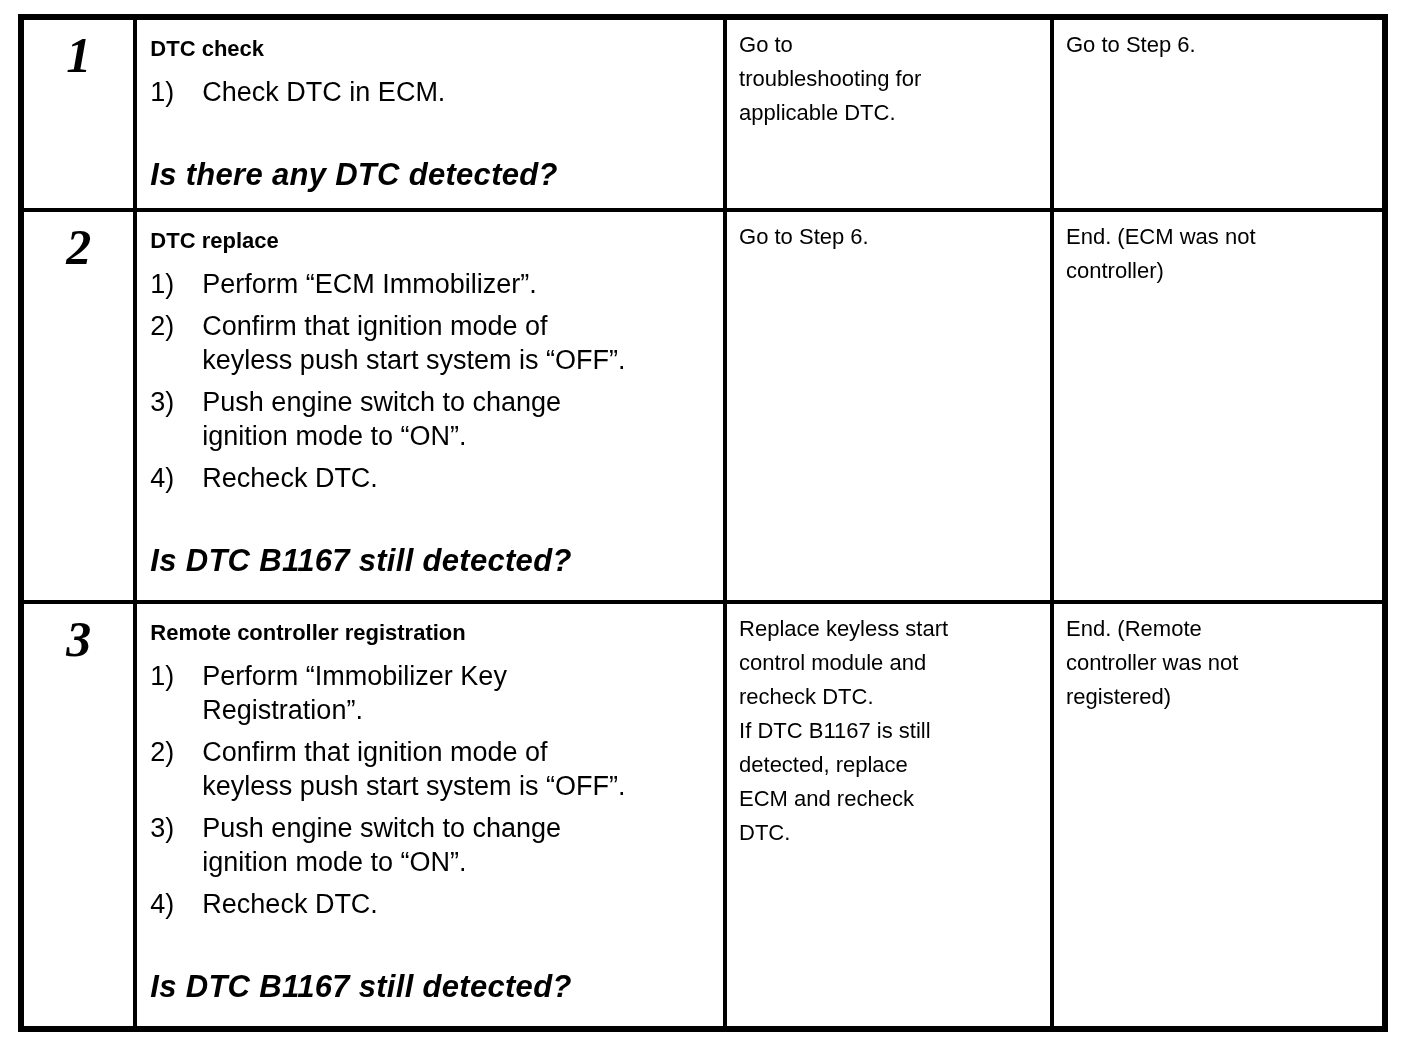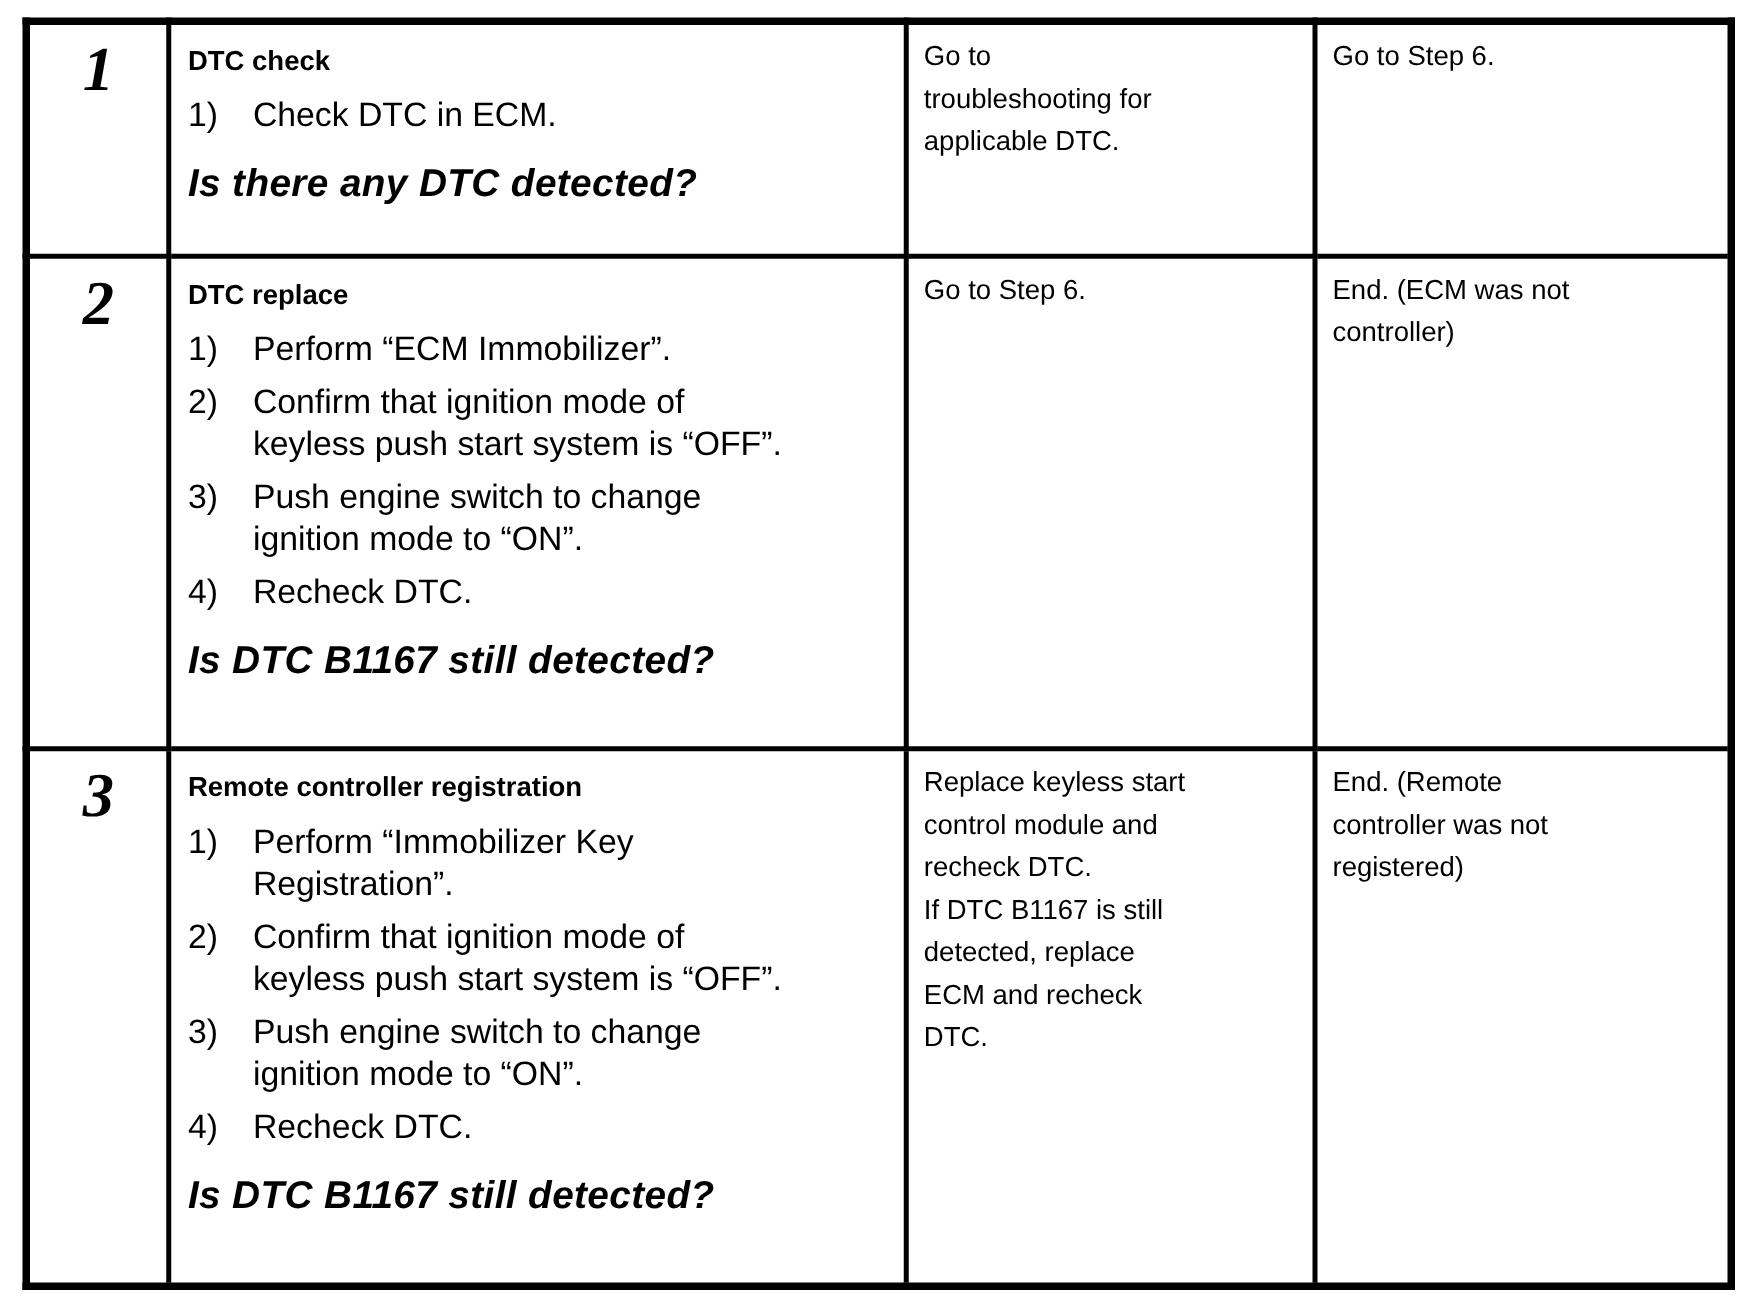--- a/index.html
+++ b/index.html
@@ -66,21 +66,21 @@
   .action-item {
     display: flex;
     margin-top: 8px;
     font-size: 27px;
     line-height: 34px;
   }
   .item-num { width: 52px; flex: 0 0 52px; }
   .item-text { white-space: pre-line; }
 
   .action-question {
-    margin-top: 20px;
+    margin-top: 48px;
     font-size: 31px;
     font-weight: bold;
     font-style: italic;
     letter-spacing: 0.3px;
   }
 
   td.result-cell {
     padding: 8px 10px 8px 12px;
     font-size: 22px;
     line-height: 34px;

